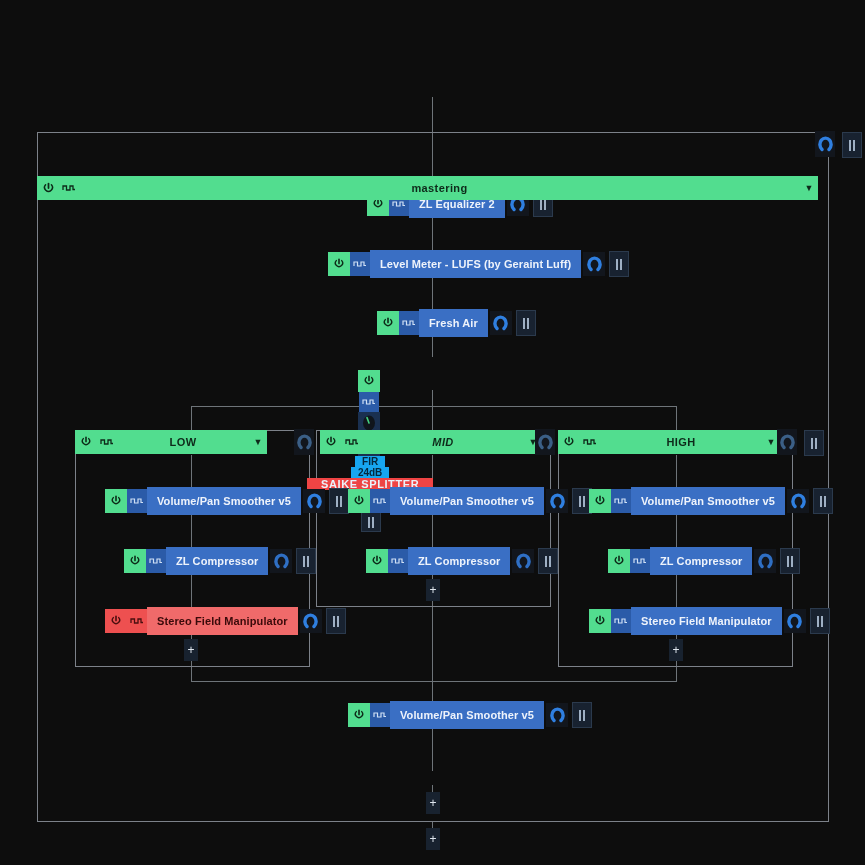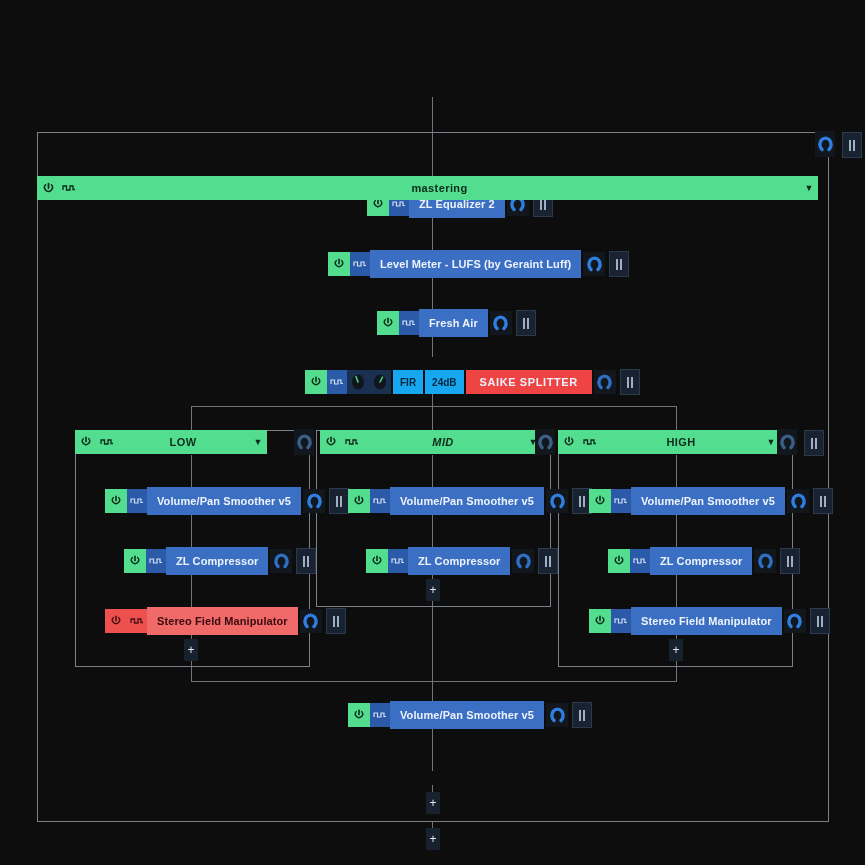--- a/index.html
+++ b/index.html
@@ -238,21 +238,21 @@
       <svg width="15" height="18" viewBox="0 0 15 18">
         <path d="M4 14.5 A5.6 6.4 0 1 1 11 14.5" stroke="#2f7fe0" stroke-width="3.4" fill="none" stroke-linecap="round"></path>
       </svg>
     </div>
     <div class="pause">
         <i></i>
         <i></i>
       </div>
   </div>
 
-  <div class="node" style="left:305px;top:370px;">
+  <div class="node" style="left:305px;top:370px;flex-direction:column;">
     <div class="pwr">
       <svg width="12" height="12" viewBox="0 0 12 12">
         <path d="M6 1.4 L6 5.6" stroke="currentColor" stroke-width="1.6" stroke-linecap="round" fill="none"></path>
         <path d="M3.3 2.6 A3.6 3.6 0 1 0 8.7 2.6" stroke="currentColor" stroke-width="1.4" fill="none" stroke-linecap="round"></path>
       </svg>
     </div>
     <div class="wave">
       <svg width="14" height="12" viewBox="0 0 14 12">
         <path d="M1 8 L1 4 L4.5 4 L4.5 8 L8 8 L8 4 L11 4 L11 7.5 L13 7.5" stroke="#cfe0f5" stroke-width="1.2" fill="none"></path>
       </svg>

